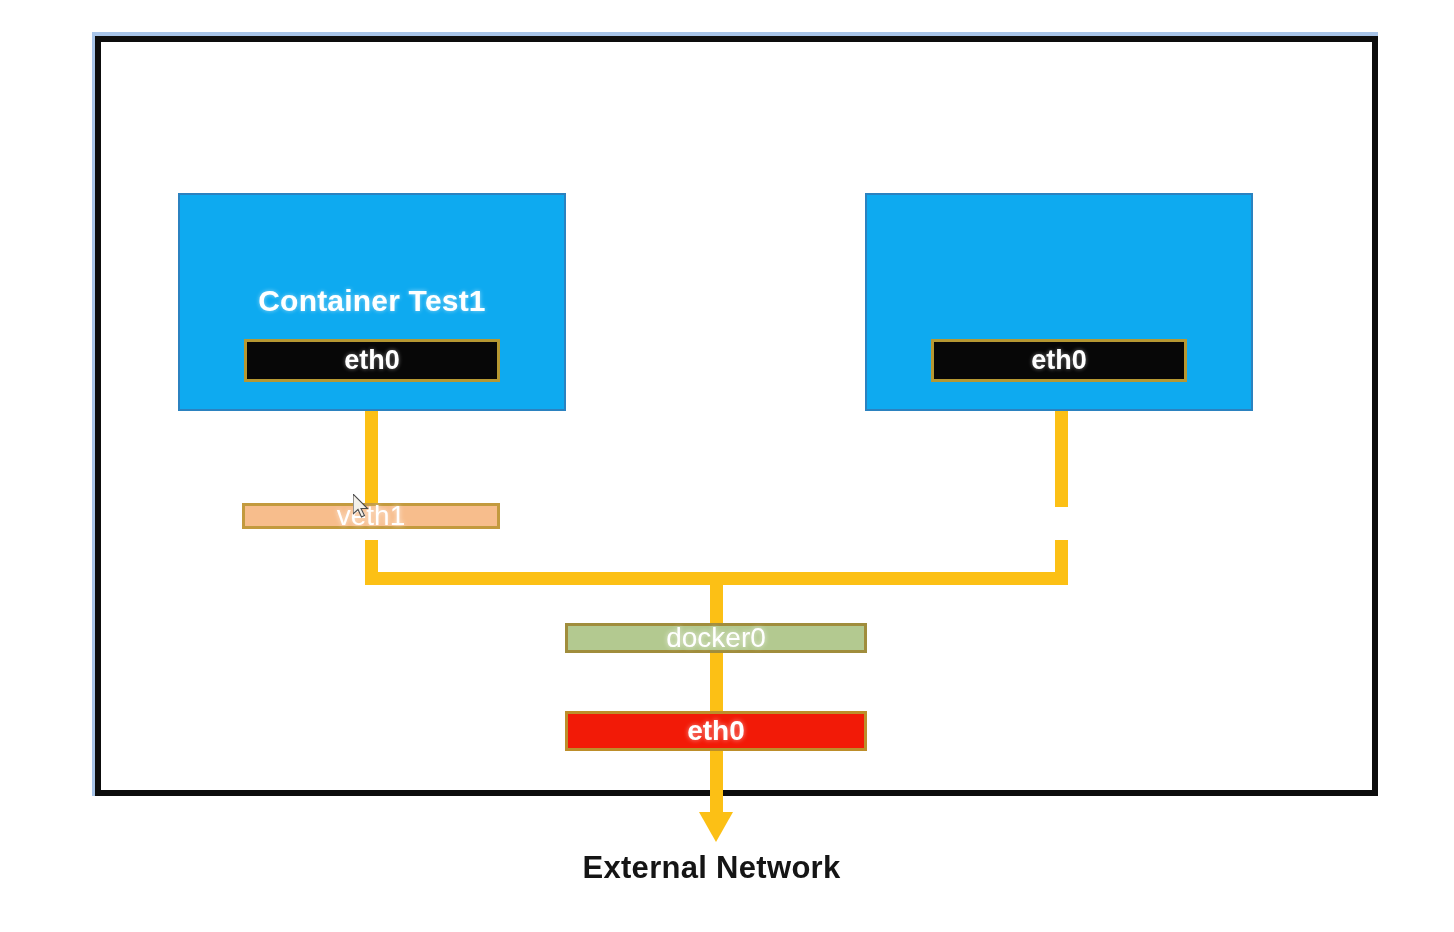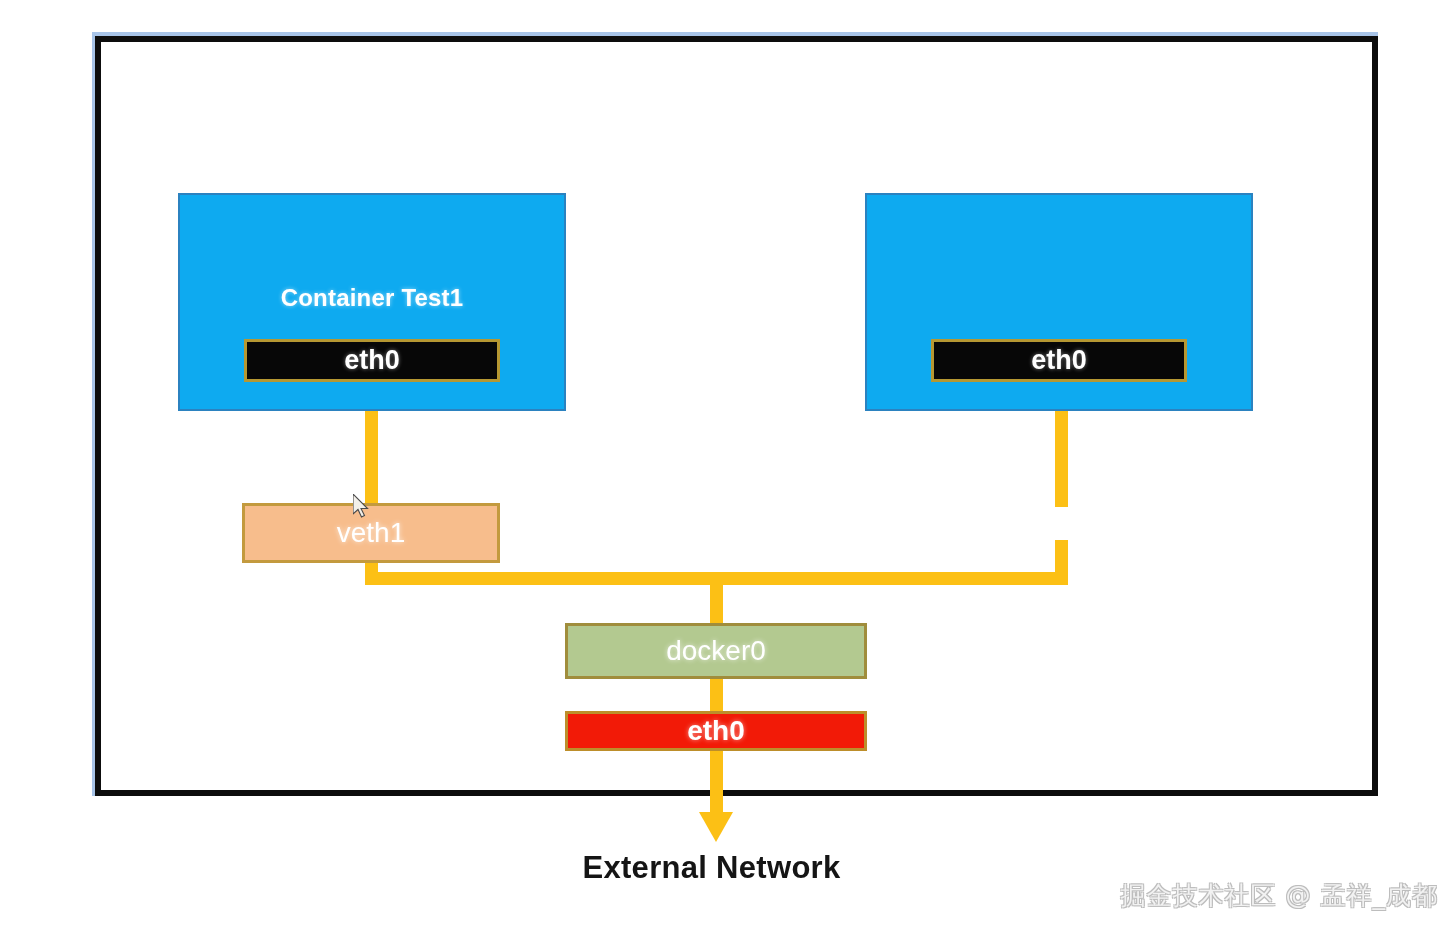--- a/index.html
+++ b/index.html
@@ -81,21 +81,21 @@
   #container-1 { left: 178px; top: 193px; }
   #container-2 { left: 865px; top: 193px; }
 
   .container-label {
     position: absolute;
     left: 0;
     top: 89px;
     width: 100%;
     text-align: center;
     color: #ffffff;
-    font-size: 24px;
+    font-size: 30px;
     font-weight: 700;
     letter-spacing: 0.2px;
     text-shadow: 0 0 4px rgba(255,255,255,0.55);
   }
 
   .eth-black {
     position: absolute;
     left: 64px;
     top: 144px;
     width: 256px;
@@ -109,42 +109,42 @@
     display: flex;
     align-items: center;
     justify-content: center;
     text-shadow: 0 0 4px rgba(255,255,255,0.45);
   }
 
   
   .veth-box {
     position: absolute;
     width: 258px;
-    height: 60px;
+    height: 26px;
     background: #f7bd8c;
     border: 3px solid #c39a3e;
     box-sizing: border-box;
     display: flex;
     align-items: center;
     justify-content: center;
     color: #ffffff;
     font-size: 28px;
     font-weight: 400;
     text-shadow: 0 0 5px rgba(255,255,255,0.75);
   }
   #veth-1 { left: 242px; top: 503px; }
   #veth-2 { left: 932px; top: 503px; }
 
   
   .docker0-box {
     position: absolute;
     left: 565px;
     top: 623px;
     width: 302px;
-    height: 56px;
+    height: 30px;
     background: #b3c990;
     border: 3px solid #a08d3c;
     box-sizing: border-box;
     display: flex;
     align-items: center;
     justify-content: center;
     color: #ffffff;
     font-size: 28px;
     font-weight: 400;
     text-shadow: 0 0 5px rgba(255,255,255,0.75);
@@ -271,19 +271,18 @@
 
 
   <div class="docker0-box">docker0</div>
 
   <div class="eth-red">eth0</div>
 
   <div class="external-label">
     <span class="external-label-inner">External Network</span>
   </div>
 
-  <div class="watermark">掘金技术社区 @ 孟祥_成都</div>
 
   <svg class="cursor" viewBox="0 0 20 28">
     <polygon points="0,0 0,20 5,15.5 8.5,23 11.5,21.5 8,14.5 14.5,14.5" fill="#f3f0ea" stroke="#4a4a4a" stroke-width="1.1"></polygon>
   </svg>
 
 </div>
 
 </body></html>

